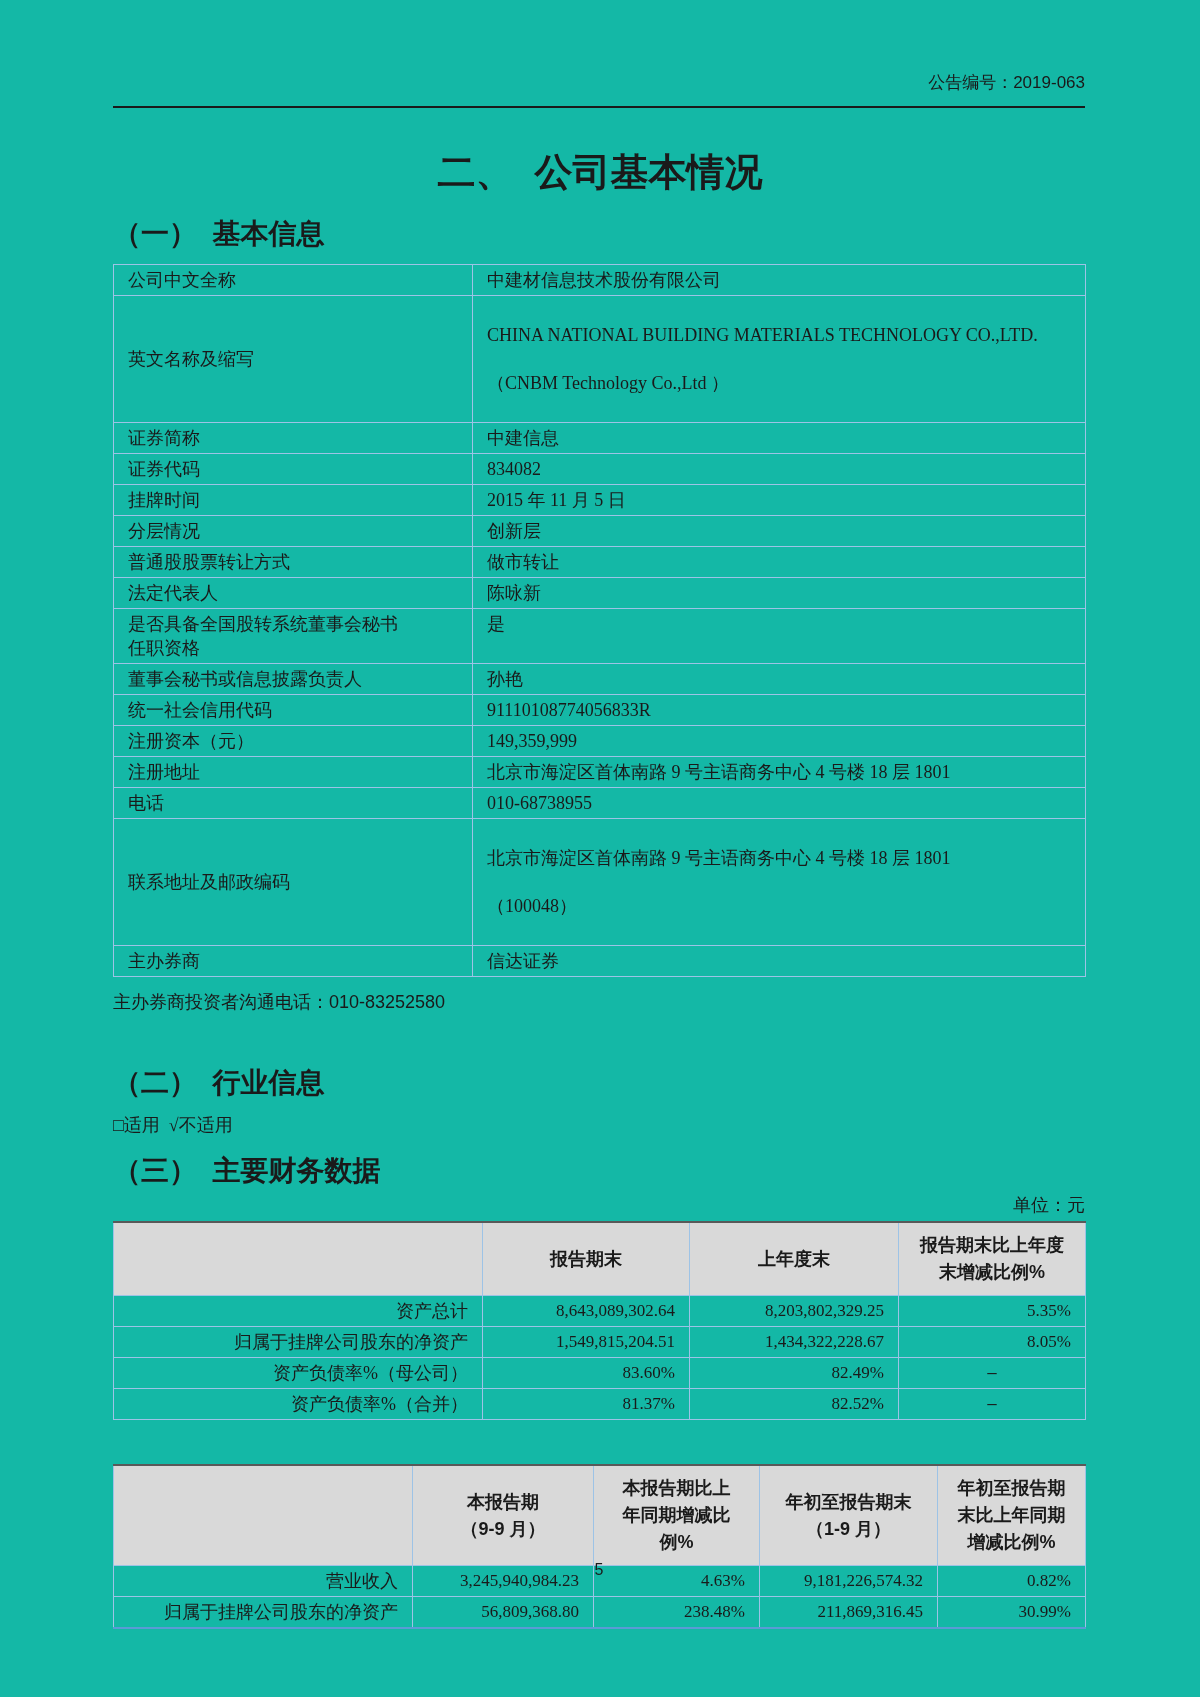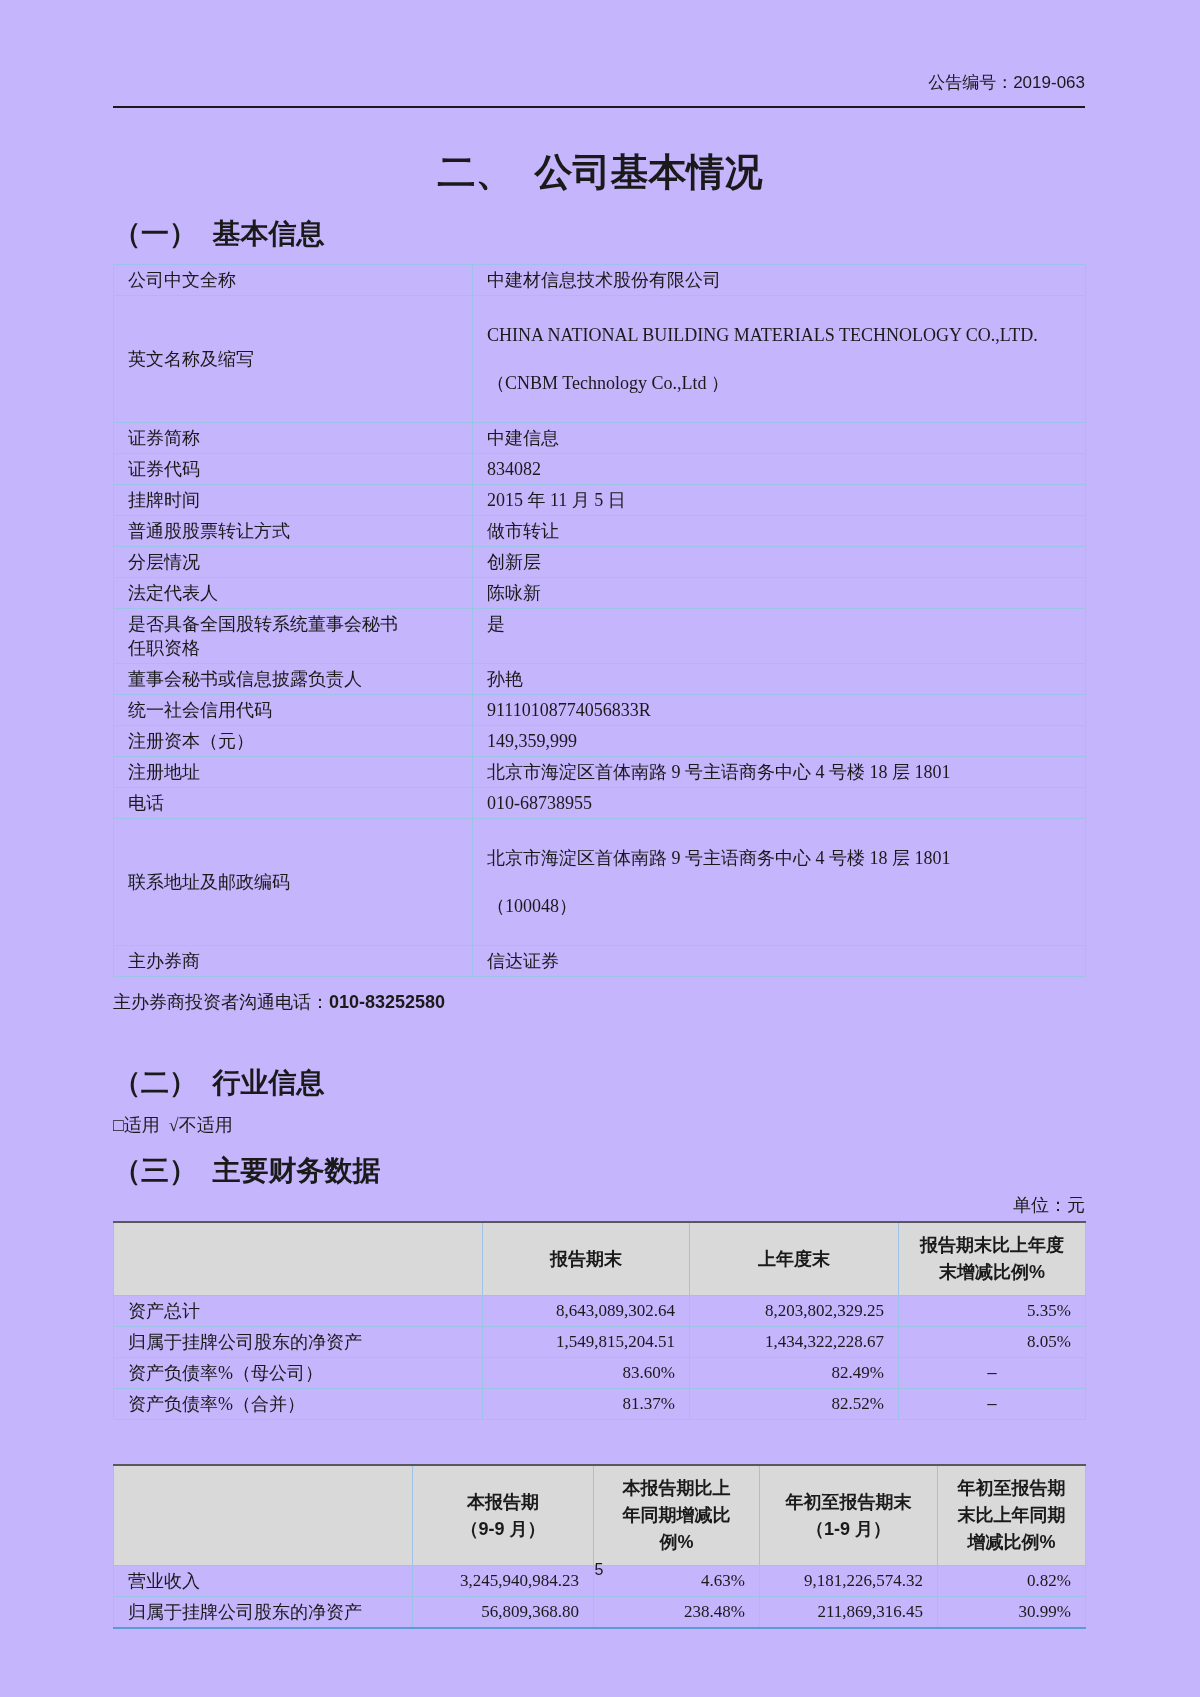--- a/index.html
+++ b/index.html
@@ -1,19 +1,19 @@
 <!DOCTYPE html>
 <html><head>
 <meta charset="utf-8">
 <style>
   html,body{margin:0;padding:0;background:#ffffff;}
   .page{
     position:relative;
     width:1200px;height:1697px;
-    background:#c4b5fd;
+    background:#14b8a6;
     box-sizing:border-box;
     padding-top:72px;
     color:#1a1a1a;
     font-family:"Liberation Serif","DejaVu Serif",serif;
   }
   .content{margin:0 115px 0 113px;}
   .doc-header{
     text-align:right;
     font-size:17px;line-height:22px;
   }
@@ -49,21 +49,21 @@
     vertical-align:middle;
     white-space:pre-line;
     overflow:hidden;
   }
   .sponsor-line{
     margin:12px 115px 0 113px;
     font-size:18px;line-height:26px;
   }
   .sponsor-line .phone{
     font-family:"Liberation Sans","DejaVu Sans",sans-serif;
-    font-weight:700;
+    font-weight:400;
   }
   .applicability{
     margin:16px 115px 0 113px;
     font-size:18px;line-height:24px;white-space:pre-wrap;
   }
   .unit-line{
     margin:8px 115px 0 113px;
     text-align:right;font-size:18px;line-height:24px;
   }
   .fin-table{
@@ -76,21 +76,21 @@
     background:#d9d9d9;
     border:1px solid #9dc3e6;
     font-family:"Liberation Sans","DejaVu Sans",sans-serif;
     font-weight:700;font-size:18px;line-height:27px;
     padding:9px 8px;text-align:center;vertical-align:middle;
     white-space:pre-line;overflow:hidden;
   }
   .fin-table td{
     border:1px solid #9dc3e6;
     font-size:18px;line-height:24px;
-    padding:3px 14px;vertical-align:middle;overflow:hidden;
+    padding:3px 14px;vertical-align:middle;overflow:hidden;text-align:right;
   }
   .fin-table td.num{
     font-family:Liberation Serif, serif;
     font-size:17px;text-align:right;margin-top:13px;
   }
   .fin-table td.dash{
     font-family:"Liberation Sans","DejaVu Sans",sans-serif;
     font-size:17px;text-align:center;
   }
   .page-number{
@@ -136,26 +136,26 @@
       </tr>
       <tr>
         <td>证券代码</td>
         <td>834082</td>
       </tr>
       <tr>
         <td>挂牌时间</td>
         <td>2015 年 11 月 5 日</td>
       </tr>
       <tr>
+        <td>分层情况</td>
+        <td>创新层</td>
+      </tr>
+      <tr>
         <td>普通股股票转让方式</td>
         <td>做市转让</td>
-      </tr>
-      <tr>
-        <td>分层情况</td>
-        <td>创新层</td>
       </tr>
       <tr>
         <td>法定代表人</td>
         <td>陈咏新</td>
       </tr>
       <tr>
         <td>是否具备全国股转系统董事会秘书
 任职资格</td>
         <td style="vertical-align:top;">是</td>
       </tr>

